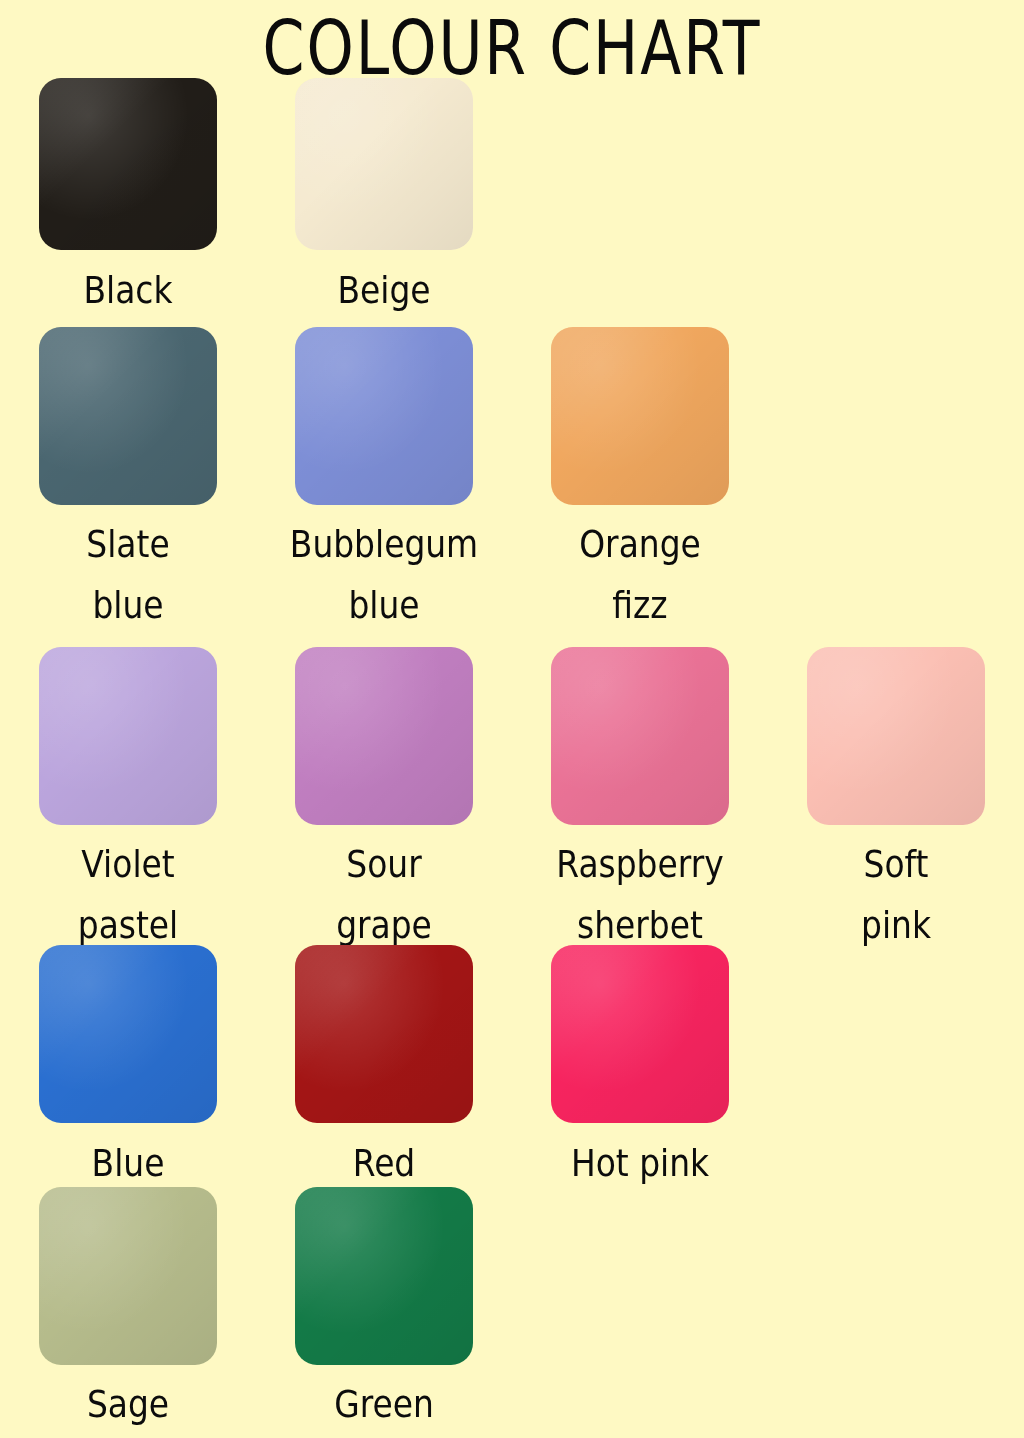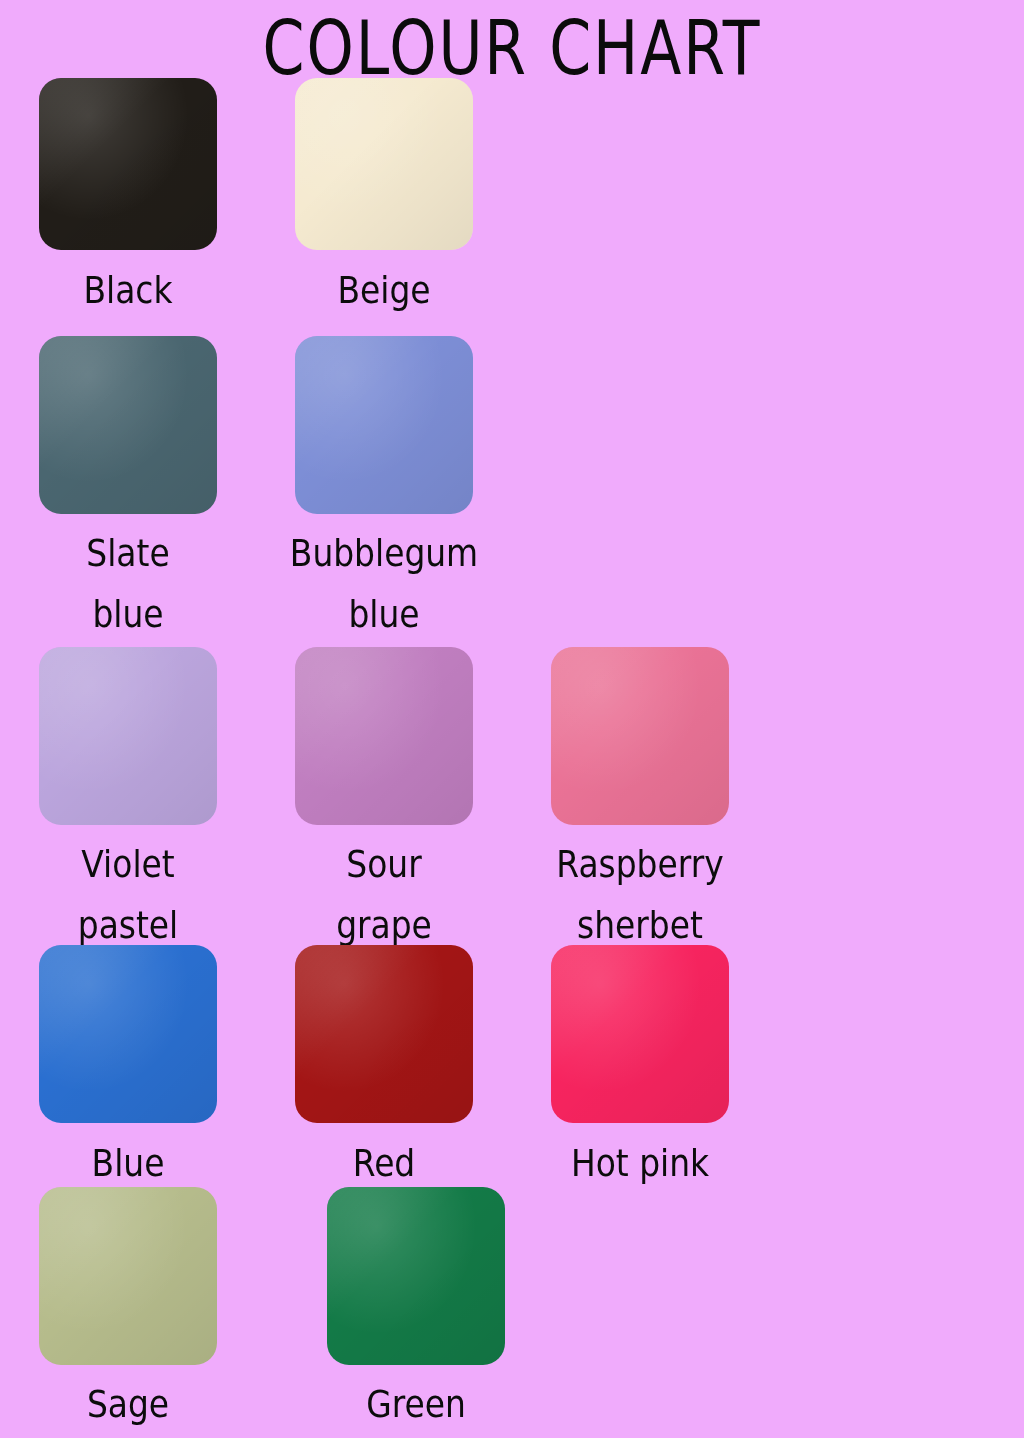--- a/index.html
+++ b/index.html
@@ -13,21 +13,21 @@
     height: 1438px;
     overflow: hidden;
     font-family: "DejaVu Sans", sans-serif;
     -webkit-font-smoothing: antialiased;
   }
 
   .page {
     position: relative;
     width: 1024px;
     height: 1438px;
-    background: #f0abfc;
+    background: #fef9c3;
     box-sizing: border-box;
   }
 
   
   .chart-title {
     position: absolute;
     top: 4px;
     left: 0;
     width: 1024px;
     text-align: center;
@@ -102,30 +102,30 @@
     font-weight: 400;
     color: #0c0c0c;
     transform: scaleY(1.06) scaleX(0.94);
     transform-origin: top center;
     word-spacing: 0px;
   }
 
   
   .row-0 .swatch { width: 178px; height: 172px; }
   .row-0 { margin-bottom: 6px; }
-  .row-1 { margin-bottom: 0px; align-items: center; }
+  .row-1 { margin-bottom: 0px; }
   .row-2 { margin-bottom: 0px; }
   .row-3 { margin-bottom: 0px; }
   .row-4 { margin-bottom: 0px; }
 
   .row-0 { height: 243px; }
   .row-1 { height: 320px; }
   .row-2 { height: 298px; }
   .row-3 { height: 242px; }
-  .row-4 { height: 250px; gap: 32px; }
+  .row-4 { height: 250px; }
 
   .row-1 .label,
   .row-2 .label,
   .row-4 .label { line-height: 57px; }
 </style>
 </head>
 <body>
 
 <div class="page">
 
@@ -146,35 +146,43 @@
 
     <div class="row row-1">
       <div class="cell">
         <div class="swatch" style="background-color: rgb(74, 102, 112);"></div>
         <div class="label">Slate<br>blue</div>
       </div>
       <div class="cell">
         <div class="swatch" style="background-color: rgb(125, 142, 214);"></div>
         <div class="label">Bubblegum<br>blue</div>
       </div>
+      <div class="cell">
+        <div class="swatch" style="background-color: rgb(240, 167, 94);"></div>
+        <div class="label">Orange<br>fizz</div>
+      </div>
     </div>
 
     <div class="row row-2">
       <div class="cell">
         <div class="swatch" style="background-color: rgb(187, 165, 221);"></div>
         <div class="label">Violet<br>pastel</div>
       </div>
       <div class="cell">
         <div class="swatch" style="background-color: rgb(192, 126, 192);"></div>
         <div class="label">Sour<br>grape</div>
       </div>
       <div class="cell">
         <div class="swatch" style="background-color: rgb(234, 114, 150);"></div>
         <div class="label">Raspberry<br>sherbet</div>
       </div>
+      <div class="cell">
+        <div class="swatch" style="background-color: rgb(251, 191, 179);"></div>
+        <div class="label">Soft<br>pink</div>
+      </div>
     </div>
 
     <div class="row row-3">
       <div class="cell">
         <div class="swatch" style="background-color: rgb(42, 111, 208);"></div>
         <div class="label">Blue</div>
       </div>
       <div class="cell">
         <div class="swatch" style="background-color: rgb(163, 21, 21);"></div>
         <div class="label">Red</div>

